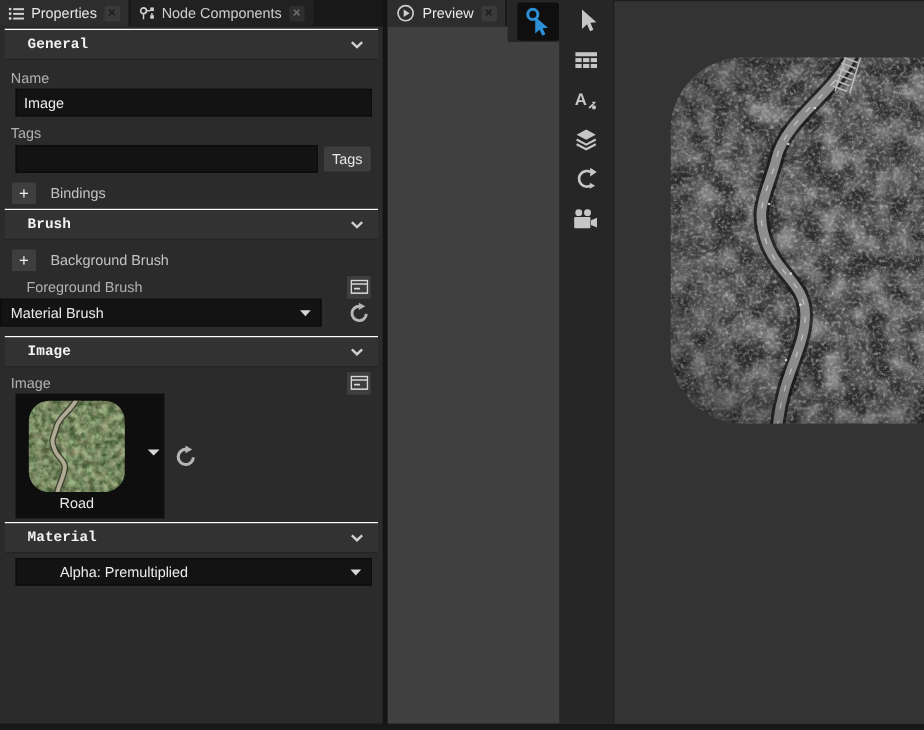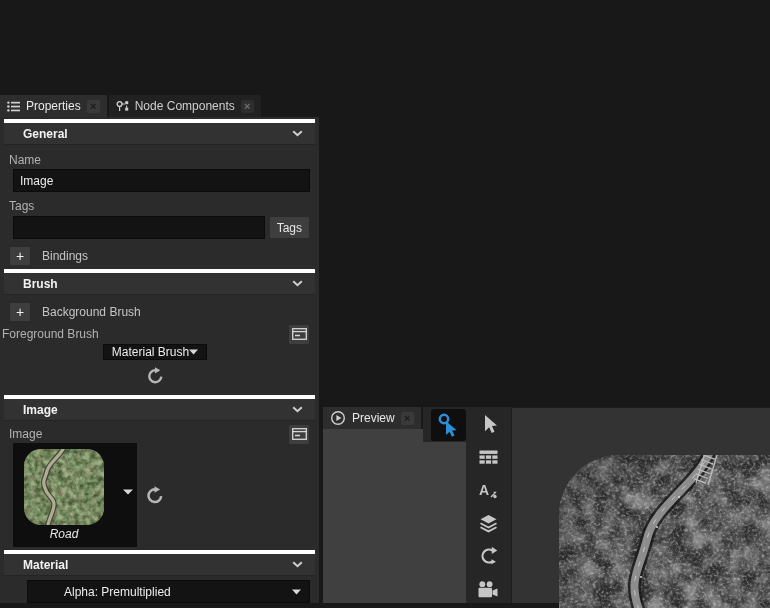--- a/index.html
+++ b/index.html
@@ -1,53 +1,53 @@
 <!DOCTYPE html>
 <html><head>
 <meta charset="utf-8">
 <style>
   * { margin:0; padding:0; box-sizing:border-box; }
   html,body { width:770px; height:608px; overflow:hidden; background:#181818;
               font-family:"Liberation Sans", sans-serif; }
-  .app { display:flex; width:770px; height:603px;align-items:flex-end; }
+  .app { display:flex; width:770px; height:603px; }
 
   
   .tabbar { height:22px; background:#181818; display:flex; align-items:stretch; flex-shrink:0; }
   .tab { display:flex; align-items:center; gap:6px; padding:0 7px; font-size:12px;
          color:#cfcfcf; background:#212121; margin-right:2px; white-space:nowrap; }
   .tab.active { background:#2d2d2d; color:#e8e8e8; }
   .tab-close { width:13px; height:13px; background:#3a3a3a; border-radius:2px; color:#1c1c1c;
                font-size:11px; line-height:12px; text-align:center; font-weight:bold; }
   .icon { display:inline-flex; align-items:center; justify-content:center; }
 
   
   .left-panel { width:319px; display:flex; flex-direction:column; background:#2b2b2b; }
   .lp-content { flex:1; padding-top:2px; overflow:hidden; }
-  .section-header { margin:0 4px; height:26px; background:#323232; border-top:4px solid #ffffff;
-                    border-bottom:1px solid #242424; display:flex; align-items:center; padding:0 12px 0 19px; }
+  .section-header { margin:0 4px; height:26px; background:#323232; border-top:1px solid #ffffff;
+                    border-bottom:1px solid #242424; display:flex; align-items:center; padding:0 12px 0 19px;font-family:Liberation Mono, monospace; }
   .section-header .title { font-size:12px; font-weight:bold; color:#f2f2f2; }
   .section-header .chev { margin-left:auto; }
   .field-label { font-size:12px; color:#b2b2b2; margin-left:9px; display:block; }
   .text-input { display:block; width:297px; height:23px; margin-left:13px; background:#131313;
                 border:1px solid #0b0b0b; color:#ececec; font-size:12px; padding:0 6px;
                 font-family:"Liberation Sans",sans-serif; }
   .row { display:flex; align-items:center; }
   .small-btn { height:23px; background:#3e3e3e; border:1px solid #2a2a2a; border-radius:2px;
                color:#e6e6e6; font-size:12px; padding:0 7px; font-family:"Liberation Sans",sans-serif; }
   .plus-btn { width:22px; height:20px; background:#3e3e3e; border:1px solid #2a2a2a; border-radius:2px;
               color:#efefef; font-size:14px; line-height:16px; font-family:"Liberation Sans",sans-serif; }
   .add-row { display:flex; align-items:center; margin-left:9px; }
   .add-row .add-label { font-size:12px; color:#c4c4c4; margin-left:11px; }
   .dropdown { height:23px; background:#131313; border:1px solid #0b0b0b; display:flex; align-items:center;
               color:#ececec; font-size:12px; padding:0 8px; }
   .dropdown .dd-caret { margin-left:auto; }
   .iconbtn { width:22px; height:21px; background:#3e3e3e; border:1px solid #2a2a2a; border-radius:2px;
              display:inline-flex; align-items:center; justify-content:center; }
   .ghostbtn { background:transparent; border:none; display:inline-flex; align-items:center; justify-content:center; }
-  .picker-box { width:124px; height:104px; margin-left:13px; background:#0e0e0e; position:relative;font-style:italic; }
+  .picker-box { width:124px; height:104px; margin-left:13px; background:#0e0e0e; position:relative; }
   .thumb { position:absolute; left:11px; top:6px; width:80px; height:76px; }
   .thumb-label { position:absolute; left:11px; top:84px; width:80px; text-align:center;
                  font-size:12px; color:#e8e8e8; }
   .picker-caret { position:absolute; right:4px; top:46px; }
 
   
   .v-divider { width:4px; background:#141414; }
 
   
   .right-panel { flex:1; display:flex; background:#404040; }
@@ -136,32 +136,32 @@
               <path d="M1.2,1.2 L5.5,5.2 L9.8,1.2" stroke="#cfcfcf" stroke-width="2" fill="none"></path>
             </svg>
         </span>
       </div>
 
       <div class="add-row mt7">
         <button class="plus-btn">+</button>
         <span class="add-label">Background Brush</span>
       </div>
 
-      <div class="row mt2" style="margin-left:2px; margin-right:9px; justify-content:space-between; height:20px;">
+      <div class="row mt2" style="margin-left:22px; margin-right:9px; justify-content:space-between; height:20px;">
         <label class="field-label" style="margin-left:0;">Foreground Brush</label>
         <span class="iconbtn">
           <svg width="15" height="12" viewBox="0 0 15 12">
             <rect x="0.7" y="0.7" width="13.6" height="10.6" fill="none" stroke="#d8d8d8" stroke-width="1.3"></rect>
             <line x1="0.7" y1="3.6" x2="14.3" y2="3.6" stroke="#d8d8d8" stroke-width="1.3"></line>
             <line x1="3" y1="7.5" x2="8" y2="7.5" stroke="#d8d8d8" stroke-width="1.5"></line>
           </svg>
         </span>
       </div>
 
-      <div class="row" style="margin-right:9px; gap:5px;flex-direction:column;">
+      <div class="row" style="margin-right:9px; gap:20px;">
         <div class="dropdown" style="flex:1;">
           <span>Material Brush</span>
           <span class="dd-caret icon">
             <svg width="9" height="6" viewBox="0 0 9 6">
                 <path d="M0,0.5 H9 L4.5,5.5 Z" fill="#d6d6d6"></path>
               </svg>
           </span>
         </div>
         <span class="ghostbtn" style="width:22px;height:22px;">
           <svg width="18" height="18" viewBox="0 0 18 18">
@@ -241,21 +241,21 @@
 
       <div class="section-header mt3">
         <span class="title">Material</span>
         <span class="chev icon">
           <svg width="11" height="7" viewBox="0 0 11 7">
               <path d="M1.2,1.2 L5.5,5.2 L9.8,1.2" stroke="#cfcfcf" stroke-width="2" fill="none"></path>
             </svg>
         </span>
       </div>
 
-      <div class="dropdown mt4" style="margin-left:27px; margin-right:9px;padding-left:36px;">
+      <div class="dropdown mt4" style="margin-left:13px; margin-right:9px;padding-left:36px;">
         <span>Alpha: Premultiplied</span>
         <span class="dd-caret icon">
           <svg width="9" height="6" viewBox="0 0 9 6">
               <path d="M0,0.5 H9 L4.5,5.5 Z" fill="#d6d6d6"></path>
             </svg>
         </span>
       </div>
 
     </div>
   </div>

